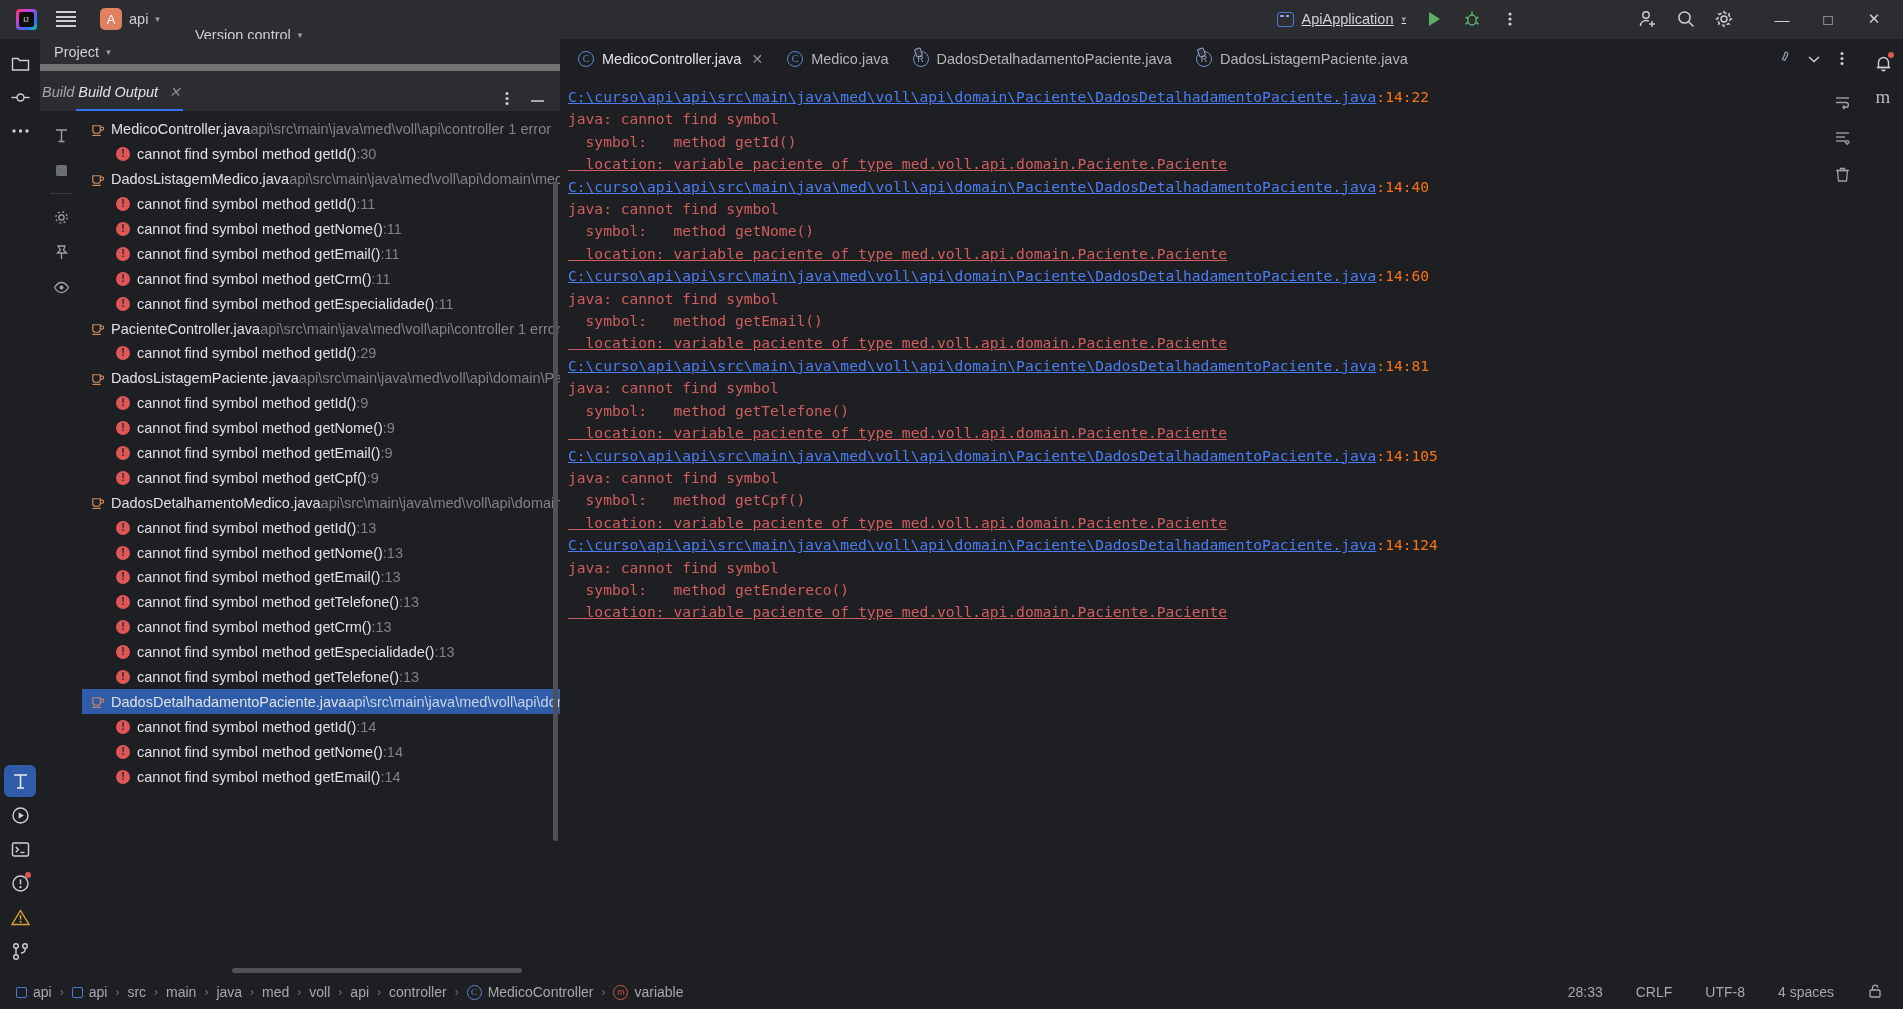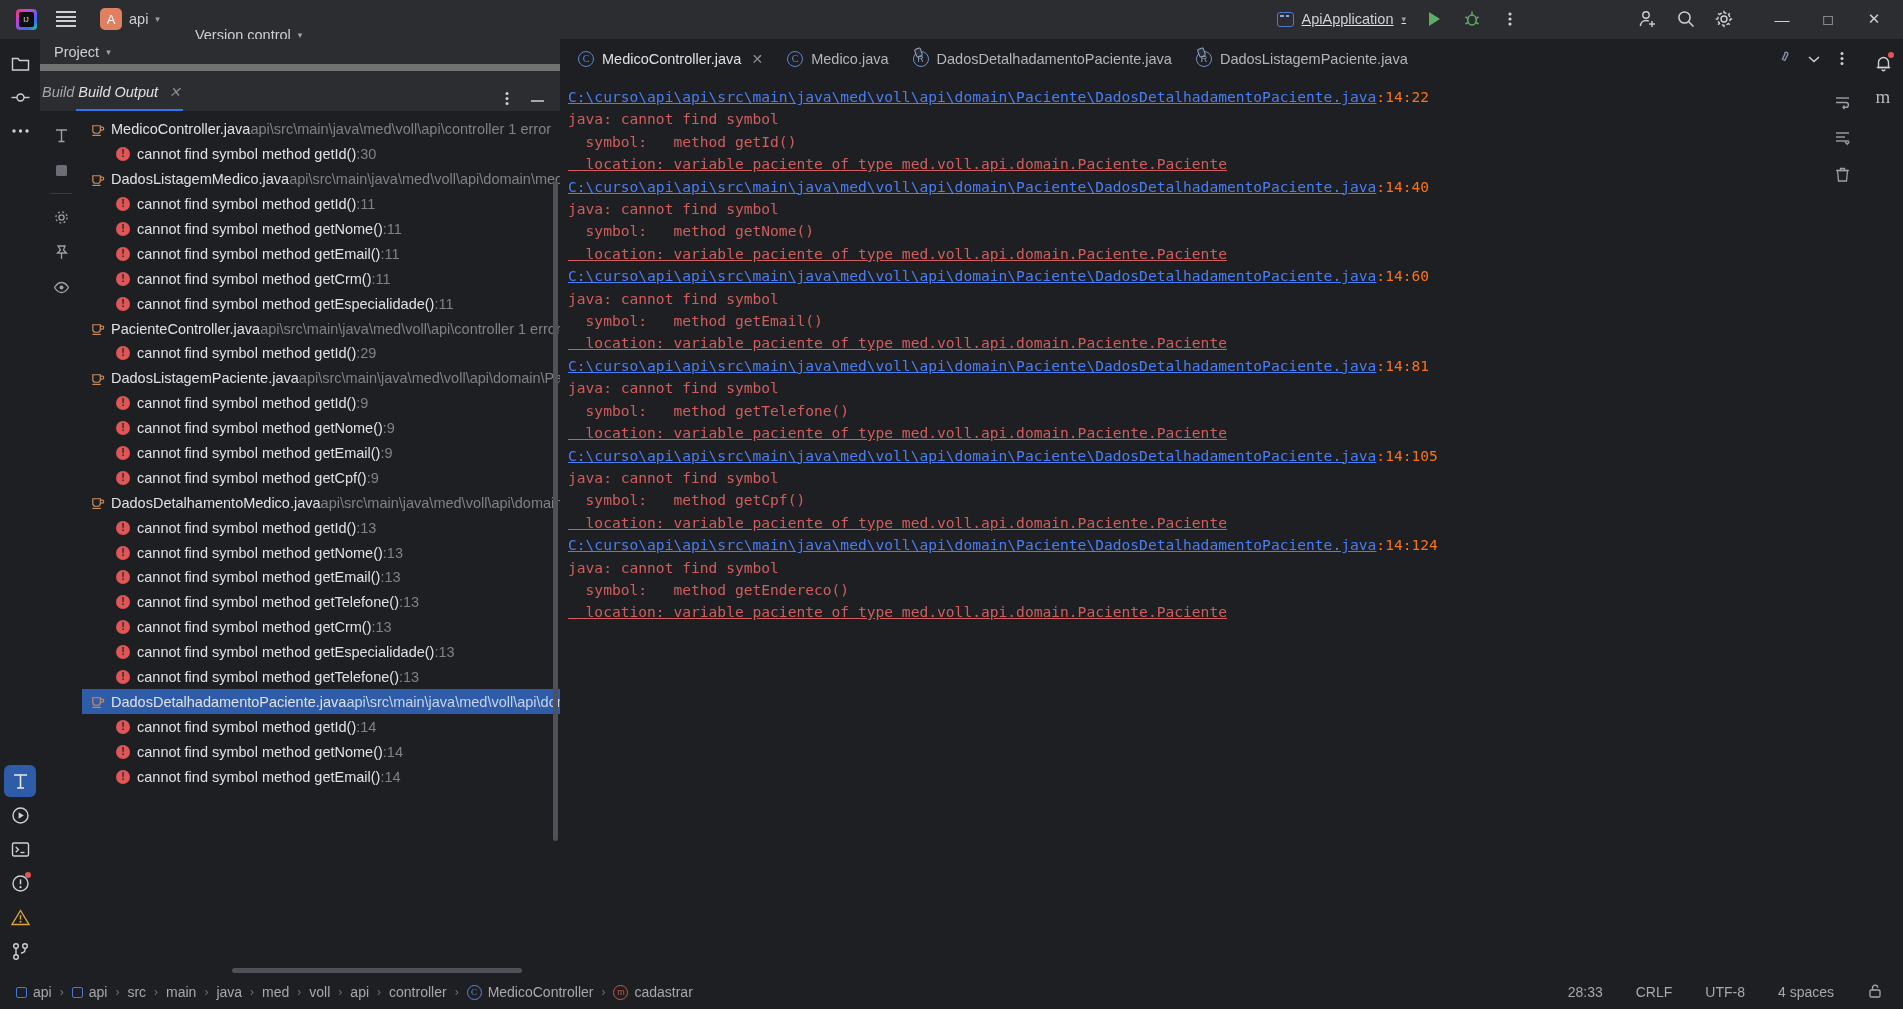--- a/index.html
+++ b/index.html
@@ -677,21 +677,21 @@
         <span>controller</span>
       </span>
       <span class="crumb-sep">›</span>
       <span class="crumb">
         <span class="c-circ">C</span>
         <span>MedicoController</span>
       </span>
       <span class="crumb-sep">›</span>
       <span class="crumb">
         <span class="m-circ">m</span>
-        <span>cadastrar</span>
+        <span>variable</span>
       </span>
       <div class="st-right">
       <div class="st-item">28:33</div>
       <div class="st-item">CRLF</div>
       <div class="st-item">UTF-8</div>
       <div class="st-item">4 spaces</div>
       <div class="st-item">
         <svg width="16" height="16" viewBox="0 0 16 16">
             <rect x="3" y="7" width="10" height="7" rx="1.3" fill="none" stroke="#a6a8ad" stroke-width="1.3"></rect>
             <path d="M5.5 7V4.8a2.6 2.6 0 015.2 0" fill="none" stroke="#a6a8ad" stroke-width="1.3"></path>

